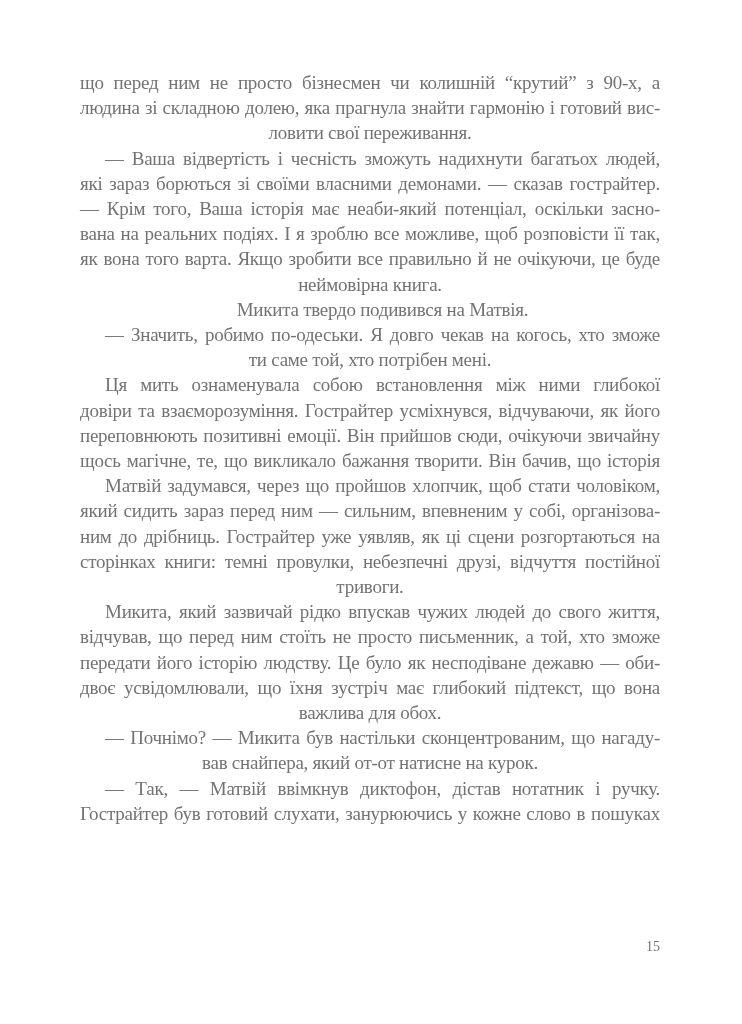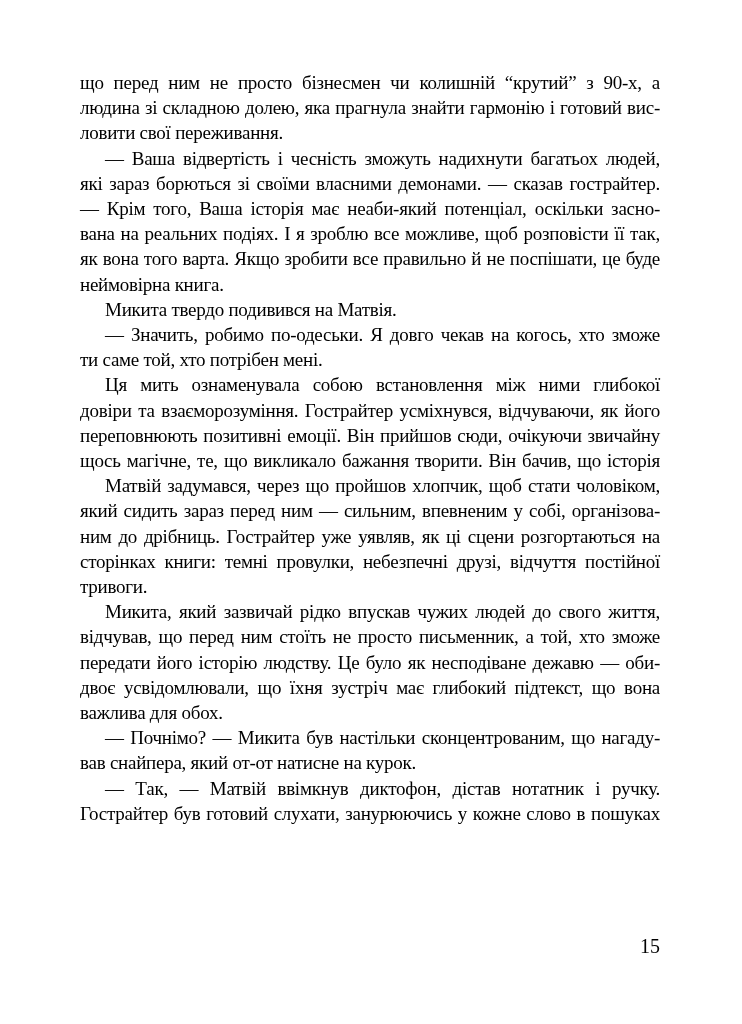--- a/index.html
+++ b/index.html
@@ -16,55 +16,55 @@
     position: absolute;
     left: 80px;
     top: 70px;
     width: 580px;
     font-size: 19px;
     line-height: 25.2px;
     letter-spacing: -0.25px;
   }
   .paragraph { margin: 0; padding: 0; }
   .line {
-    text-align: left;
+    text-align: center;
     white-space: normal;
   }
   .line.just {
     text-align: justify;
     text-align-last: justify;
   }
   .line.first-indent {
     text-indent: 25px;
   }
   .folio {
     position: absolute;
     right: 82px;
     top: 934px;
-    font-size: 20px;
+    font-size: 14px;
     line-height: 25.2px;
     text-align: left;
   }
 </style>
 </head>
 <body>
 
-<div class="page" style="background: rgb(255, 255, 255); color: #000000;">
+<div class="page" style="background: rgb(255, 255, 255); color: #737373;">
   <div class="text-block">
       <div class="paragraph">
         <div class="line just">що перед ним не просто бізнесмен чи колишній “крутий” з 90-х, а</div>
         <div class="line just">людина зі складною долею, яка прагнула знайти гармонію і готовий вис-</div>
         <div class="line">ловити свої переживання.</div>
       </div>
       <div class="paragraph">
         <div class="line just first-indent">— Ваша відвертість і чесність зможуть надихнути багатьох людей,</div>
         <div class="line just">які зараз борються зі своїми власними демонами. — сказав гострайтер.</div>
         <div class="line just">— Крім того, Ваша історія має неаби-який потенціал, оскільки засно-</div>
         <div class="line just">вана на реальних подіях. І я зроблю все можливе, щоб розповісти її так,</div>
-        <div class="line just">як вона того варта. Якщо зробити все правильно й не поспішати, це буде</div>
+        <div class="line just">як вона того варта. Якщо зробити все правильно й не очікуючи, це буде</div>
         <div class="line">неймовірна книга.</div>
       </div>
       <div class="paragraph">
         <div class="line first-indent">Микита твердо подивився на Матвія.</div>
       </div>
       <div class="paragraph">
         <div class="line just first-indent">— Значить, робимо по-одеськи. Я довго чекав на когось, хто зможе</div>
         <div class="line">ти саме той, хто потрібен мені.</div>
       </div>
       <div class="paragraph">

